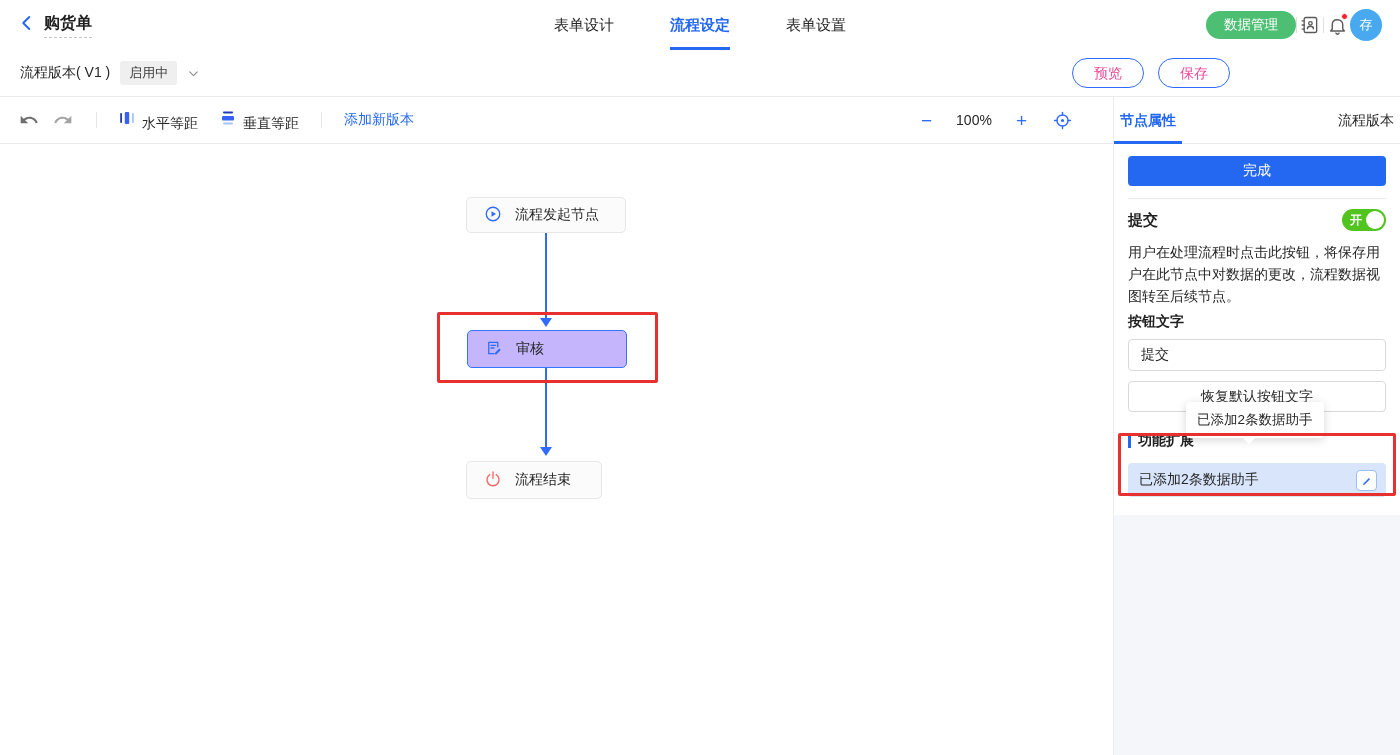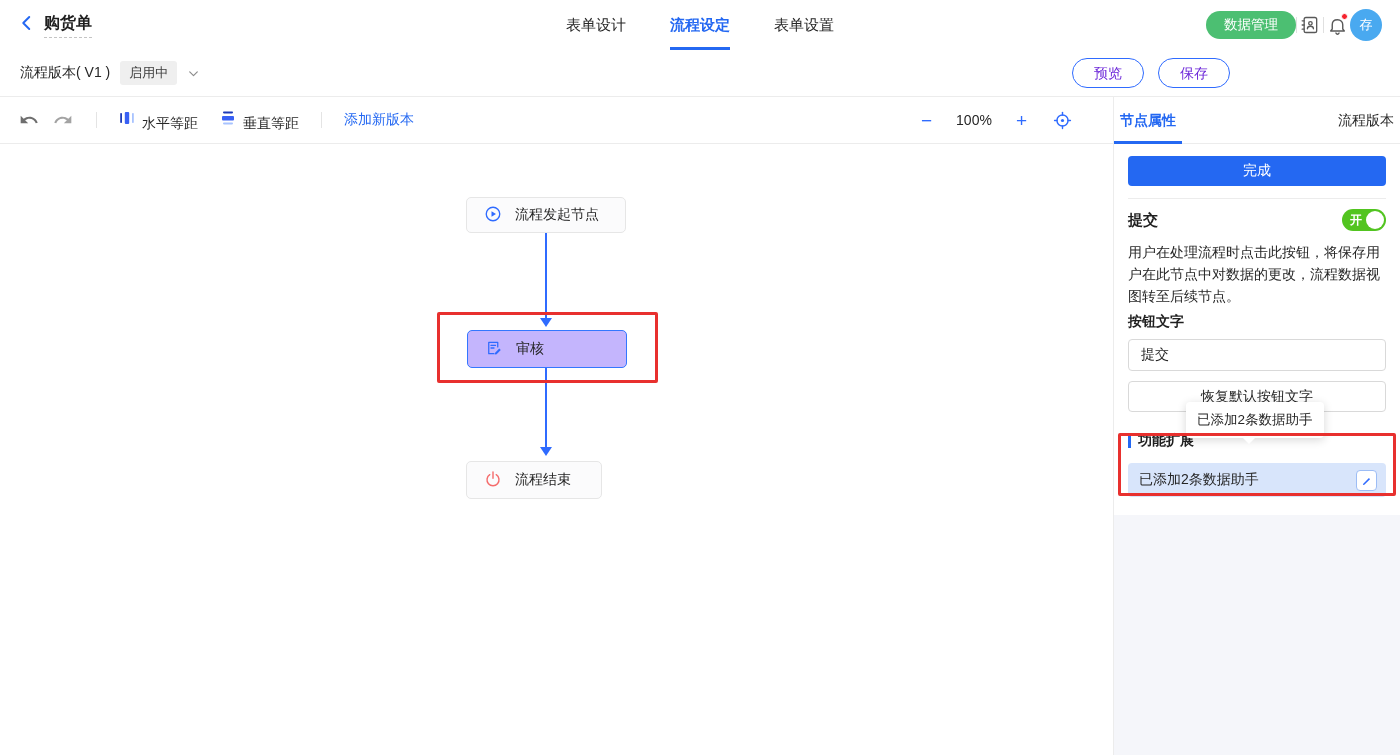--- a/index.html
+++ b/index.html
@@ -5,21 +5,21 @@
   * { margin:0; padding:0; box-sizing:border-box; }
   html,body { width:1400px; height:755px; overflow:hidden; background:#fff;
     font-family:"Liberation Sans","DejaVu Sans",sans-serif; color:#262626; }
 
   
   .header { height:50px; display:flex; align-items:center; padding:0 18px; position:relative; background:#fff; }
   .back-btn { display:flex; align-items:center; cursor:pointer; }
   .doc-title { font-size:16px; font-weight:bold; color:#1f1f1f; margin-left:8px;
     border-bottom:1px dashed #c4c4c4; padding-bottom:3px;text-align:right; }
   .header-tabs { position:absolute; left:50%; transform:translateX(-50%); top:0; height:50px;
-    display:flex; gap:44px; }
+    display:flex; gap:56px; }
   .h-tab { height:50px; line-height:50px; font-size:15px; color:#262626; cursor:pointer;
     border-bottom:3px solid transparent; }
   .h-tab.active { color:#2468f2; font-weight:bold; border-bottom-color:#2468f2; }
   .header-right { margin-left:auto; display:flex; align-items:center; }
   .pill-green { background:#4cbf72; color:#fff; font-size:13.5px; height:28px; line-height:28px;
     padding:0 18px; border-radius:14px; cursor:pointer; }
   .v-div { width:1px; height:16px; background:#e0e0e0; }
   .icon-btn { width:26px; height:26px; display:flex; align-items:center; justify-content:center;
     cursor:pointer; position:relative; }
   .avatar { width:32px; height:32px; border-radius:50%; background:#49a9f0; color:#fff;
@@ -29,21 +29,21 @@
 
   
   .version-bar { height:47px; display:flex; align-items:center; padding:0 20px;
     border-bottom:1px solid #ececec; background:#fff; }
   .version-label { font-size:14px; color:#262626; }
   .status-badge { margin-left:10px; background:#efefef; color:#404040; font-size:13px;
     padding:3px 9px; border-radius:3px; }
   .chev-down { margin-left:10px; cursor:pointer; display:flex; align-items:center; }
   .version-actions { margin-left:auto; display:flex; gap:14px; padding-right:150px; }
   .pill-outline { height:30px; line-height:28px; padding:0 21px; border:1px solid #2f6bff;
-    color:#6d28d9; font-size:14px; border-radius:16px; background:#fff; cursor:pointer; }
+    color:#ec4899; font-size:14px; border-radius:16px; background:#fff; cursor:pointer; }
 
   
   .band { height:47px; display:flex; border-bottom:1px solid #ececec; background:#fff; }
   .toolbar { flex:1; display:flex; align-items:center; padding:0 18px; border-right:1px solid #ececec; }
   .tb-icon { width:22px; height:22px; display:flex; align-items:center; justify-content:center; cursor:pointer; }
   .tb-group { display:flex; align-items:center; gap:7px; margin-left:22px; cursor:pointer; }
   .tb-label { font-size:14px; color:#262626;margin-top:8px; }
   .tb-div { width:1px; height:16px; background:#e4e4e4; margin-left:22px; }
   .tb-link { font-size:14px; color:#2468f2; margin-left:22px; cursor:pointer; }
   .zoom-ctrls { margin-left:auto; display:flex; align-items:center; gap:24px; margin-right:22px; }

